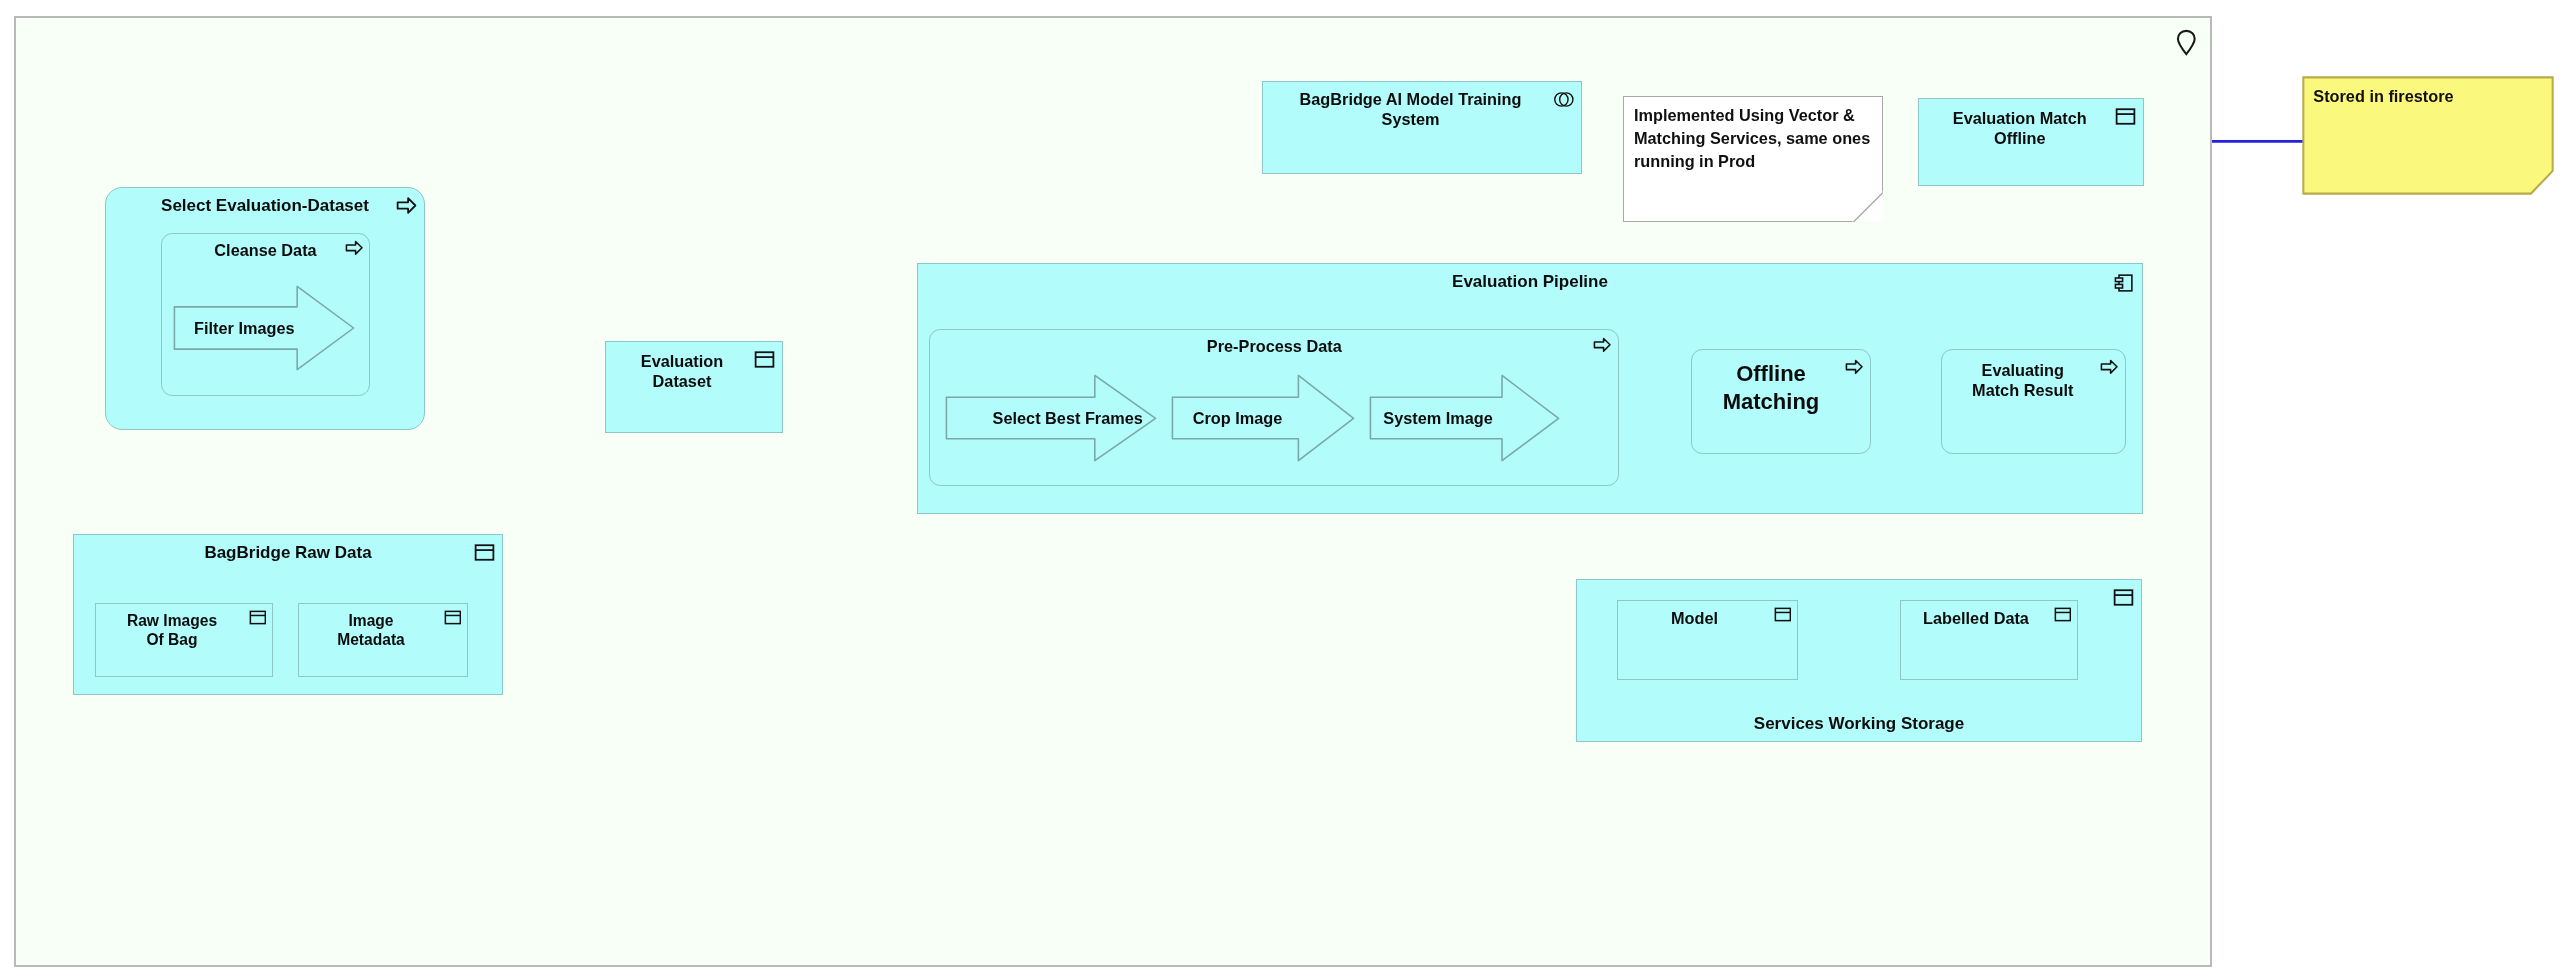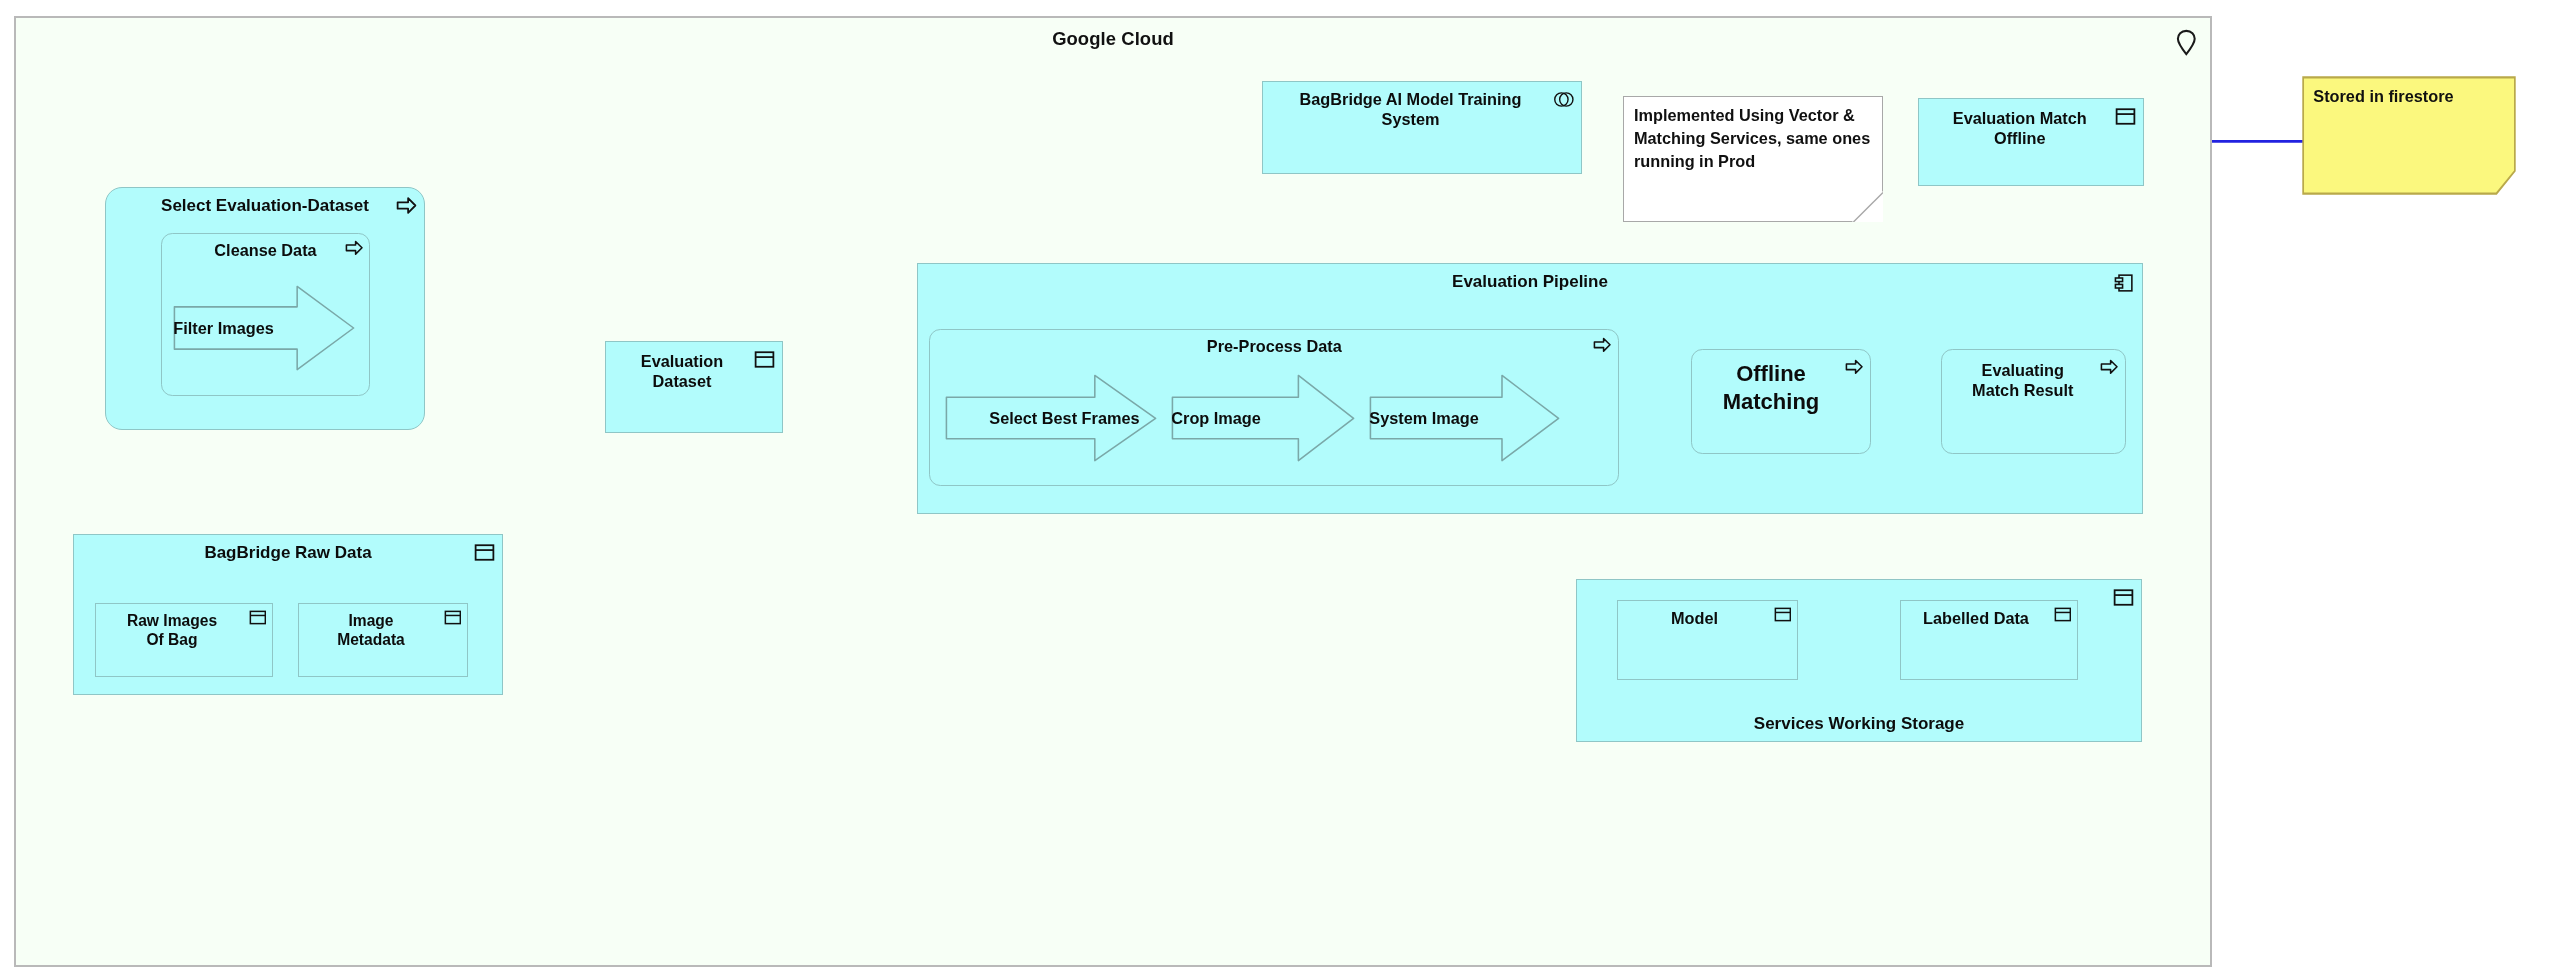--- a/index.html
+++ b/index.html
@@ -32,21 +32,21 @@
     text-align:center;font-weight:bold;color:#0c0c0c;
     line-height:1.25;padding:7px 24px 0 24px;box-sizing:border-box;
   }
   .el-title.bottom{top:auto;bottom:7px;padding:0 24px;}
   .badge{position:absolute;right:7px;top:7px;width:21px;height:21px;}
 
   
   .chev{position:absolute;}
   .chev .lbl{
     position:absolute;left:0;top:50%;transform:translateY(-50%);
-    width:78%;text-align:left;font-weight:bold;color:#0c0c0c;font-size:16.3px;
+    width:78%;text-align:center;font-weight:bold;color:#0c0c0c;font-size:16.3px;
   }
   .note-box{
     position:absolute;background:#ffffff;border:1.4px solid #a8a8a8;box-sizing:border-box;
   }
   .note-text{
     position:absolute;left:10px;top:7px;right:8.5px;
     font-size:16.3px;font-weight:bold;color:#101010;line-height:1.42;
   }
   .sticky{position:absolute;}
   .sticky-text{
@@ -95,21 +95,20 @@
     <line x1="2516" y1="845" x2="2516" y2="638" stroke="#2222e0" stroke-width="3" stroke-dasharray="6,7" marker-end="url(#openArrowUp)"></line>
 
     <line x1="2868" y1="845" x2="2868" y2="638" stroke="#2222e0" stroke-width="3" stroke-dasharray="6,7" marker-end="url(#openArrowUp)"></line>
 
     <line x1="2868" y1="490" x2="2868" y2="240" stroke="#2222e0" stroke-width="3" stroke-dasharray="6,7" marker-end="url(#openArrowUp)"></line>
 
     <line x1="3033" y1="200" x2="3258" y2="200" stroke="#2222e0" stroke-width="4"></line>
   </svg>
 
   <div class="abs cloud-group">
-    <div class="cloud-title">Google Cloud</div>
     <svg class="pin-icon" viewBox="0 0 24 30">
       <path d="M12 2 C6.5 2 3 6 3 10.5 C3 15.5 12 27 12 27 C12 27 21 15.5 21 10.5 C21 6 17.5 2 12 2 Z" fill="none" stroke="#1a1a1a" stroke-width="2.2"></path>
     </svg>
   </div>
 
   <div class="el round" style="left:105px;top:187px;width:320px;height:243px;">
     <div class="el-title" style="font-size:17px;">Select Evaluation-Dataset</div>
     <svg class="badge" viewBox="0 0 26 22">
       <path d="M2,7 L15,7 L15,2 L24,11 L15,20 L15,15 L2,15 Z" fill="none" stroke="#111" stroke-width="2.2" stroke-linejoin="round"></path>
     </svg>
@@ -197,21 +196,21 @@
     <div class="el-title" style="font-size:16.3px;padding:8.5px 31px 0 8.5px;">
       <span>Evaluation Match</span><br>
       <span>Offline</span>
     </div>
     <svg class="badge" viewBox="0 0 26 22">
       <rect x="2" y="2" width="22" height="18" fill="none" stroke="#111" stroke-width="2.2"></rect>
       <line x1="2" y1="8" x2="24" y2="8" stroke="#111" stroke-width="2.2"></line>
     </svg>
   </div>
 
-  <div class="sticky" style="left:2302px;top:76px;width:214px;height:119px;">
+  <div class="sticky" style="left:2302px;top:76px;width:252px;height:119px;">
     <svg style="position:absolute;left:0;top:0;width:100%;height:100%;" viewBox="0 0 372 168" preserveAspectRatio="none">
       <path d="M2,2 L370,2 L370,134 L338,166 L2,166 Z" fill="#fbf87e" stroke="#b9a94a" stroke-width="3"></path>
     </svg>
     <div class="sticky-text">Stored in firestore</div>
   </div>
 
   <div class="el" style="left:917px;top:263px;width:1226px;height:251px;">
     <div class="el-title" style="font-size:17px;">Evaluation Pipeline</div>
     <svg class="badge" style="right:8.5px;top:8.5px;width:20px;height:20px;" viewBox="0 0 28 28">
       <rect x="7" y="3" width="18" height="22" fill="none" stroke="#111" stroke-width="2.2"></rect>

